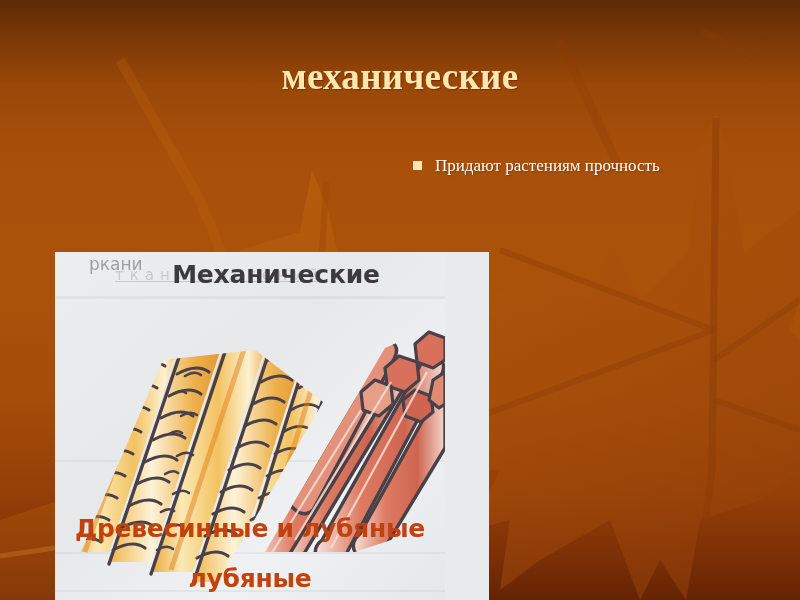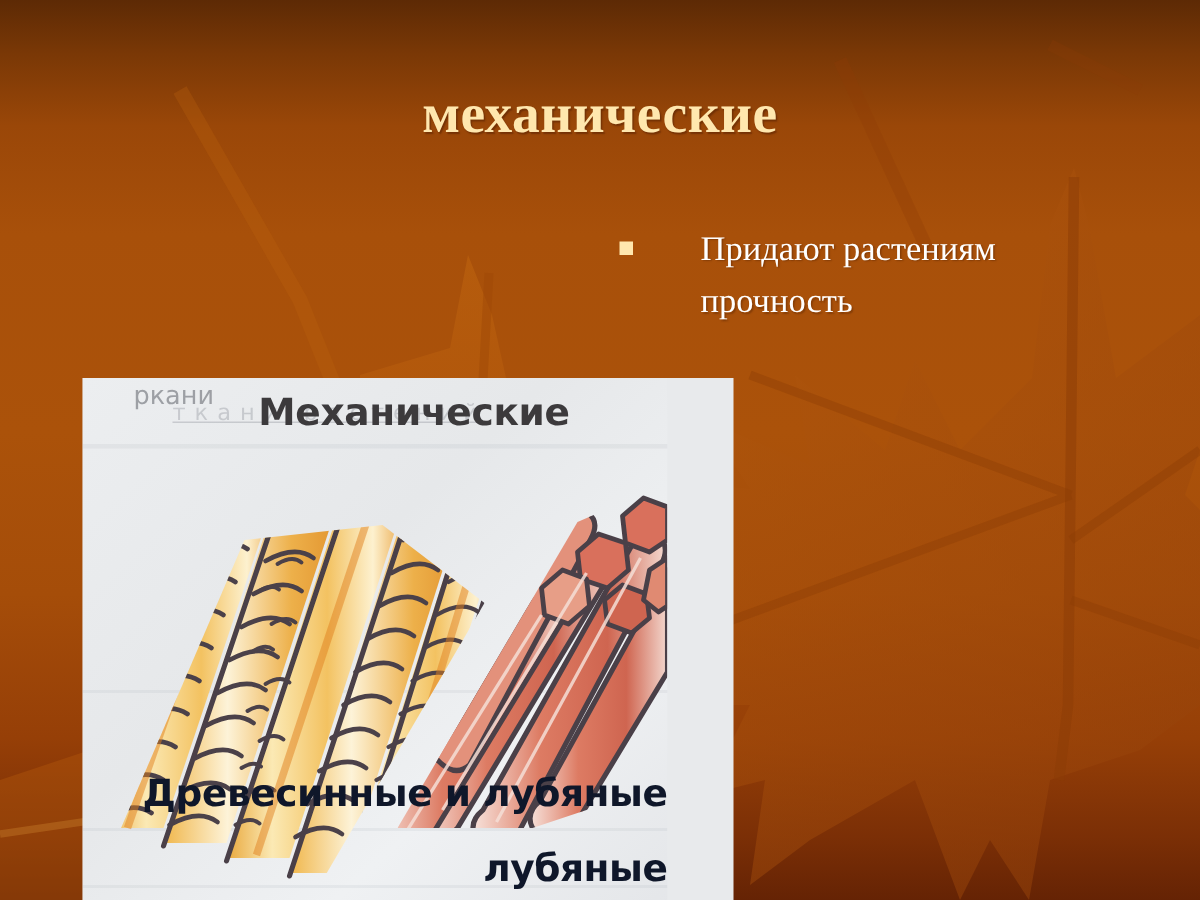--- a/index.html
+++ b/index.html
@@ -73,26 +73,25 @@
   .bullet-marker {
     flex: 0 0 auto;
     width: 9px;
     height: 9px;
     margin-top: 13px;
     background: #ffe7ae;
   }
   .bullet-text {
     color: #ffffff;
     font-family: "Liberation Serif", serif;
-    font-size: 23px;
+    font-size: 17px;
     line-height: 35px;
     font-weight: normal;
     text-shadow: 1px 1px 1px rgba(70,25,0,0.35);
     max-width: 282px;
-    margin-left: 32px;
   }
 
   
   #picture {
     position: absolute;
     left: 55px;
     top: 252px;
     width: 434px;
     height: 360px;
     overflow: hidden;
@@ -112,24 +111,24 @@
     font-size: 25px;
     font-weight: bold;
     color: #3c3a3c;
     letter-spacing: -0.2px;
     white-space: nowrap;
   }
   .scan-caption {
     position: absolute;
     left: 0;
     width: 390px;
-    text-align: right;
+    text-align: center;
     font-family: "DejaVu Sans", sans-serif;
     font-weight: bold;
-    color: #0f172a;
+    color: #c2410c;
     letter-spacing: -0.3px;
     white-space: nowrap;
   }
   .scan-caption.l1 { top: 262px; font-size: 25px; }
   .scan-caption.l2 { top: 312px; font-size: 25px; }
 
   .ghost-text {
     position: absolute;
     font-family: "DejaVu Sans", sans-serif;
     color: rgba(120,124,132,0.30);

